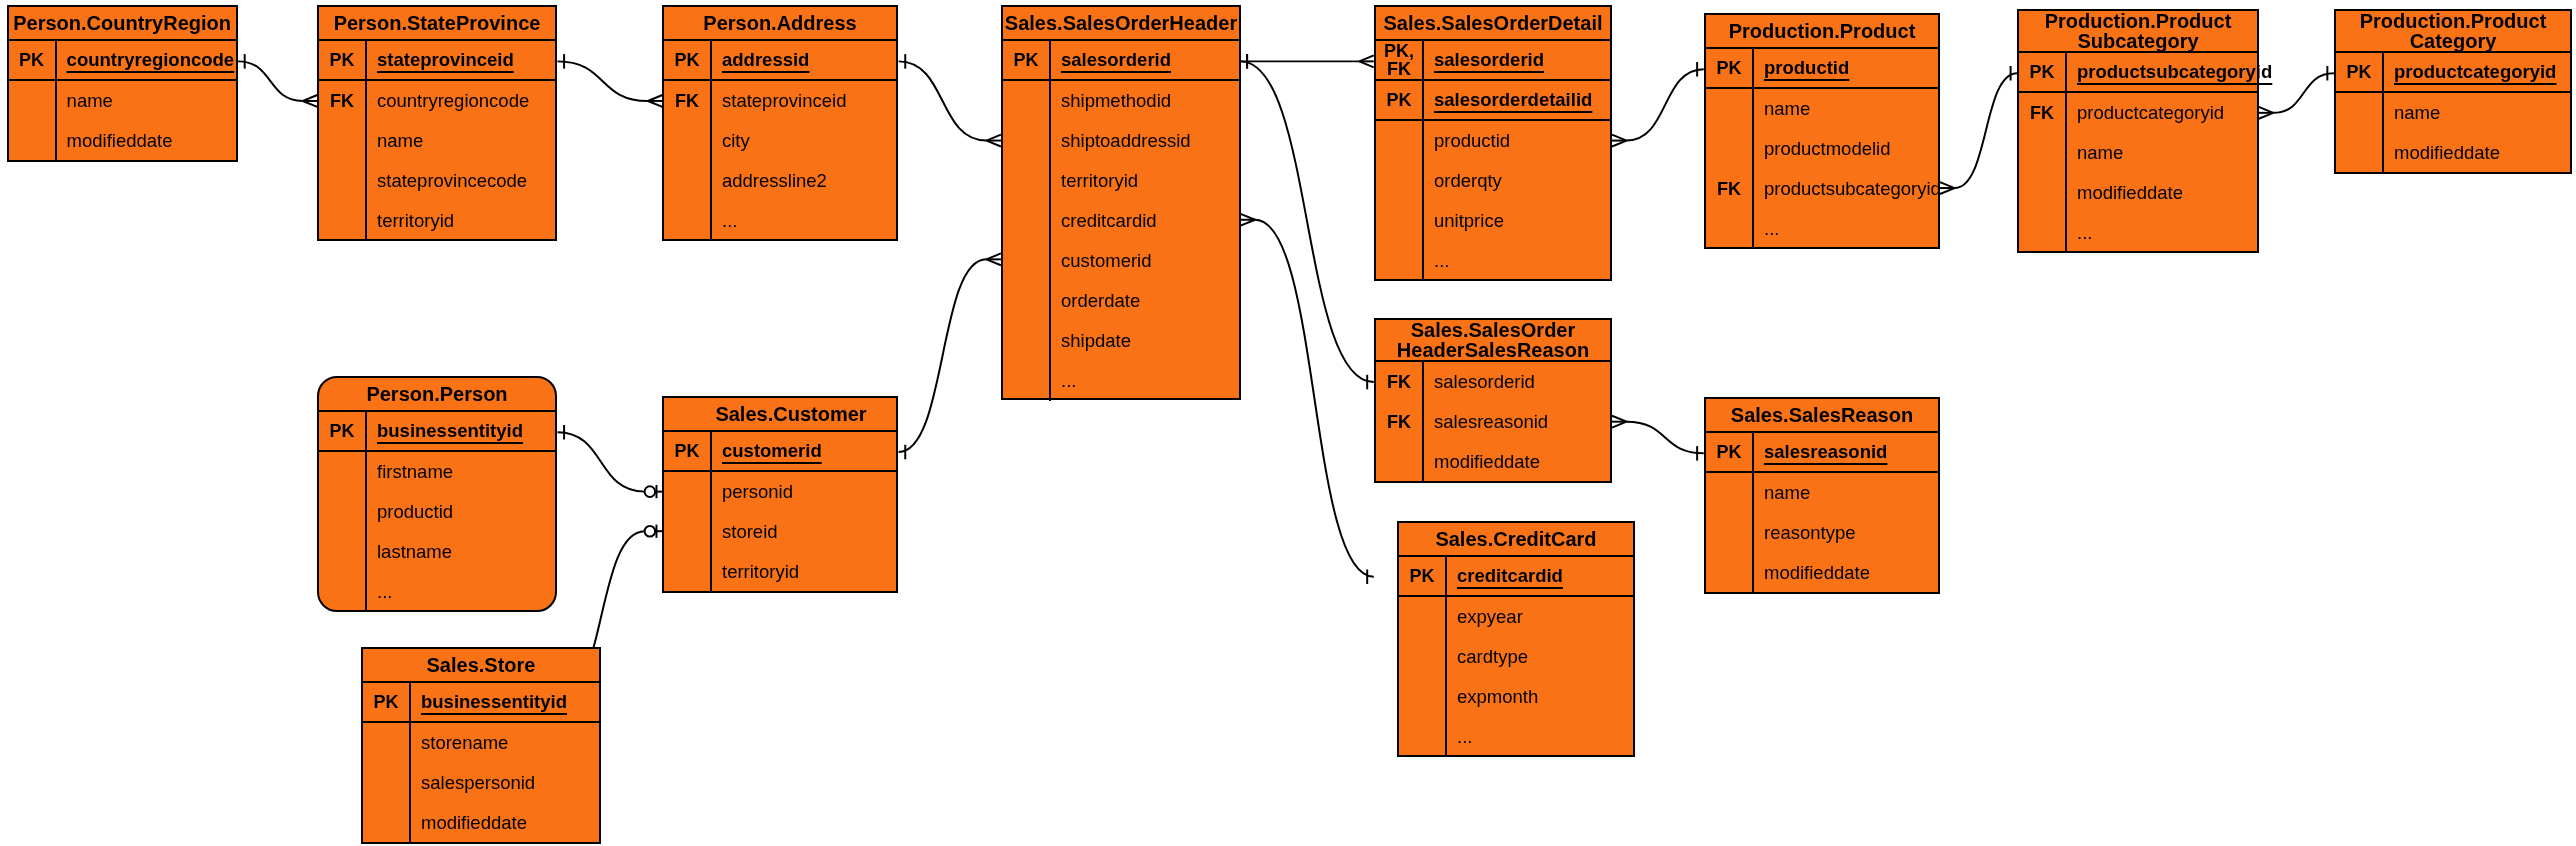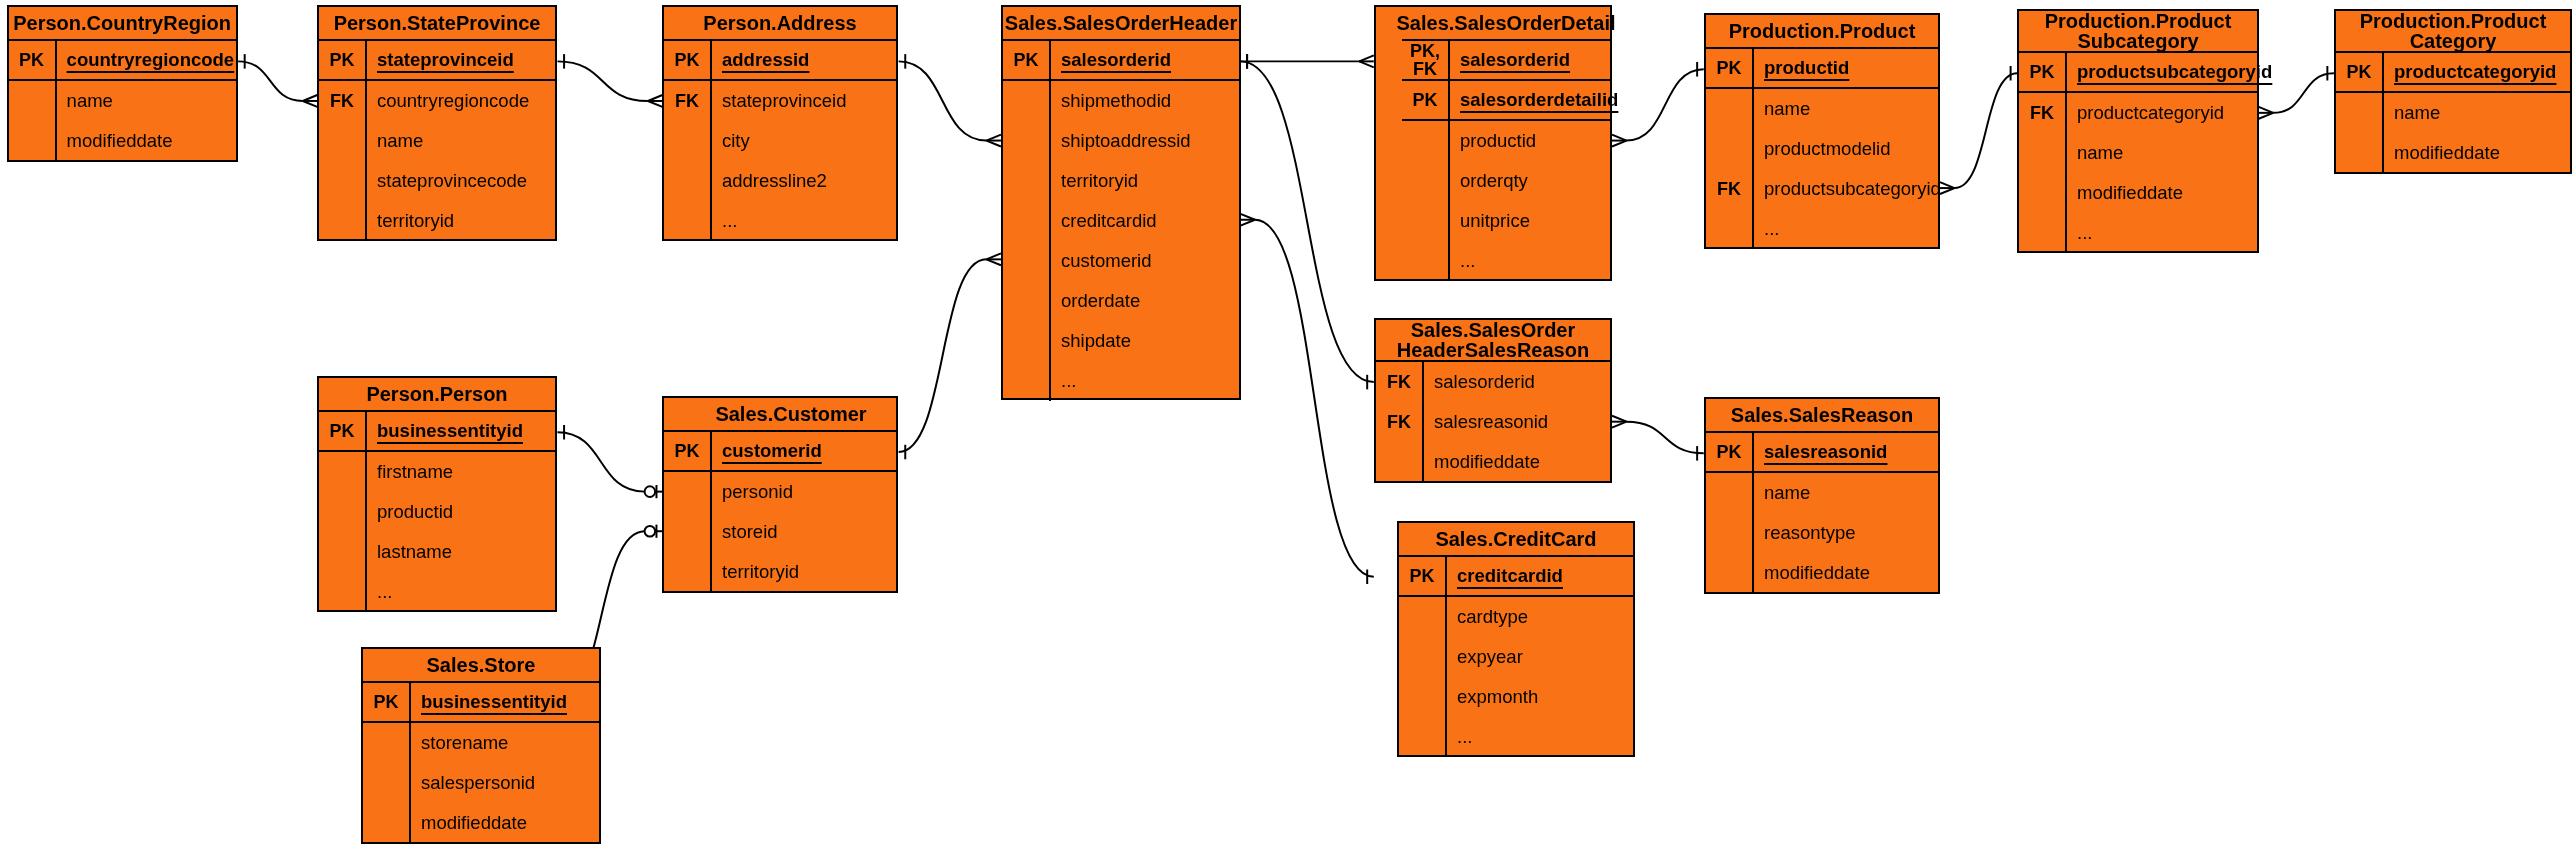--- a/index.html
+++ b/index.html
@@ -269,21 +269,21 @@
       </div>
       <div class="erow">
         <div class="ekey"></div>
         <div class="ename">shipdate</div>
       </div>
       <div class="erow">
         <div class="ekey"></div>
         <div class="ename">...</div>
       </div>
     </div>
-    <div class="entity" style="left: 1374px; top: 5.3px; width: 238px; height: 276px; padding-left: 26px;">
+    <div class="entity" style="left: 1374px; top: 5.3px; width: 238px; height: 276px;">
       <div class="etitle" style="height: 34px;">Sales.SalesOrderDetail</div>
       <div class="erow sep">
         <div class="ekey">PK,
 FK</div>
         <div class="ename pk">salesorderid</div>
       </div>
       <div class="erow sep">
         <div class="ekey">PK</div>
         <div class="ename pk">salesorderdetailid</div>
       </div>
@@ -360,21 +360,21 @@
       </div>
       <div class="erow">
         <div class="ekey"></div>
         <div class="ename">name</div>
       </div>
       <div class="erow">
         <div class="ekey"></div>
         <div class="ename">modifieddate</div>
       </div>
     </div>
-    <div class="entity" style="left: 317px; top: 376px; width: 240px; height: 236px;">
+    <div class="entity" style="left: 317px; top: 376px; width: 240px; height: 236px; border-radius: 20px;">
       <div class="etitle" style="height: 34px;">Person.Person</div>
       <div class="erow sep">
         <div class="ekey">PK</div>
         <div class="ename pk">businessentityid</div>
       </div>
       <div class="erow">
         <div class="ekey"></div>
         <div class="ename">firstname</div>
       </div>
       <div class="erow">
@@ -445,25 +445,25 @@
       </div>
     </div>
     <div class="entity" style="left: 1374px; top: 521px; width: 238px; height: 236px; margin-left: 23px;">
       <div class="etitle" style="height: 34px;">Sales.CreditCard</div>
       <div class="erow sep">
         <div class="ekey">PK</div>
         <div class="ename pk">creditcardid</div>
       </div>
       <div class="erow">
         <div class="ekey"></div>
+        <div class="ename">expyear</div>
+      </div>
+      <div class="erow">
+        <div class="ekey"></div>
         <div class="ename">cardtype</div>
-      </div>
-      <div class="erow">
-        <div class="ekey"></div>
-        <div class="ename">expyear</div>
       </div>
       <div class="erow">
         <div class="ekey"></div>
         <div class="ename">expmonth</div>
       </div>
       <div class="erow">
         <div class="ekey"></div>
         <div class="ename">...</div>
       </div>
     </div>

